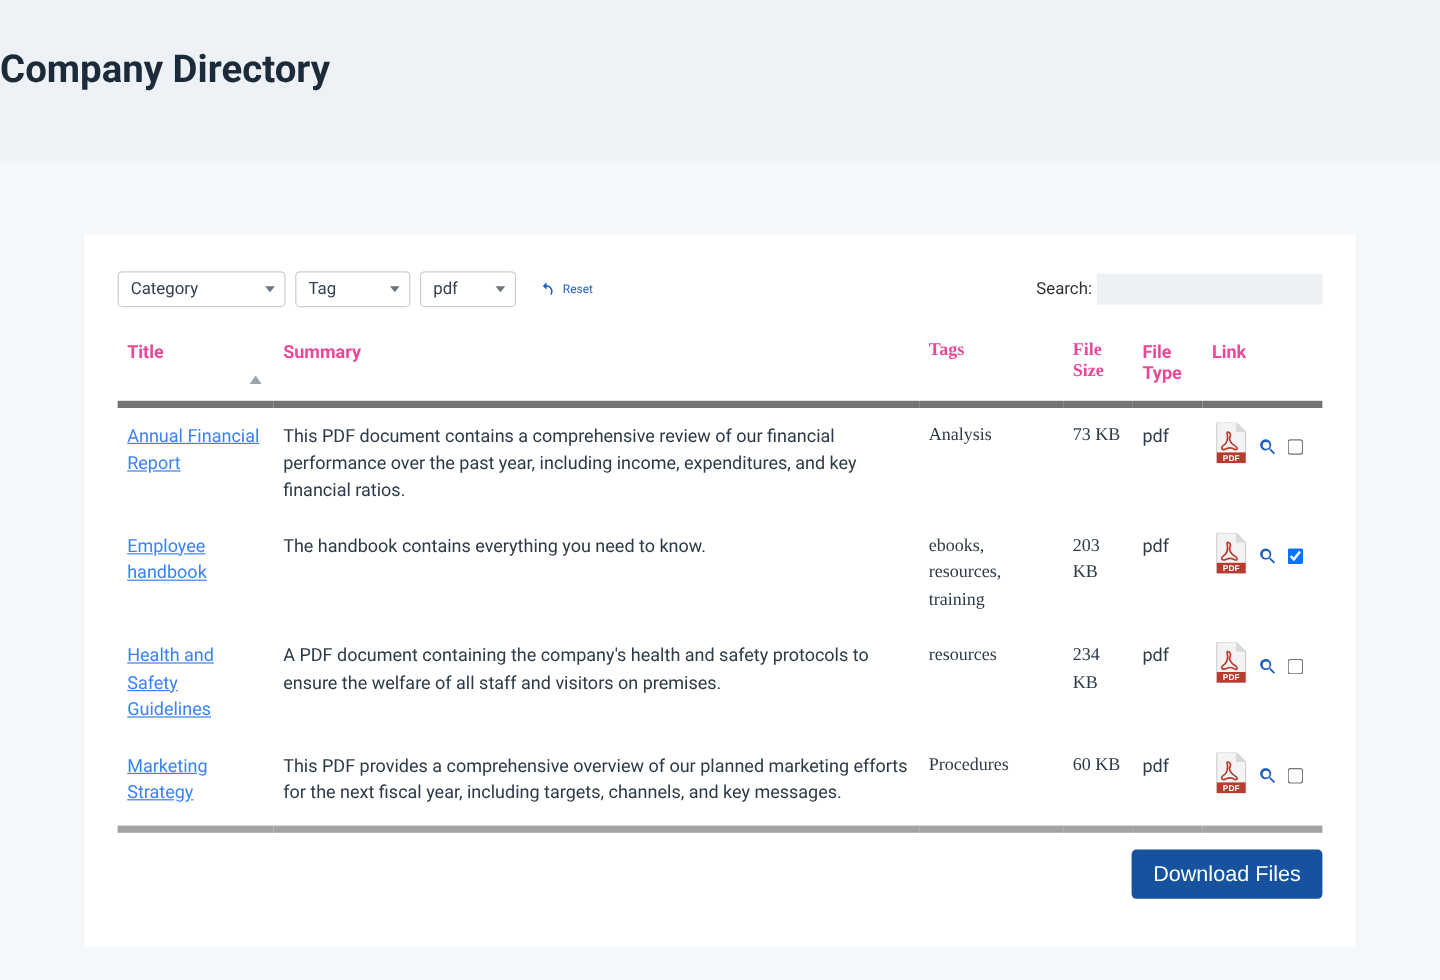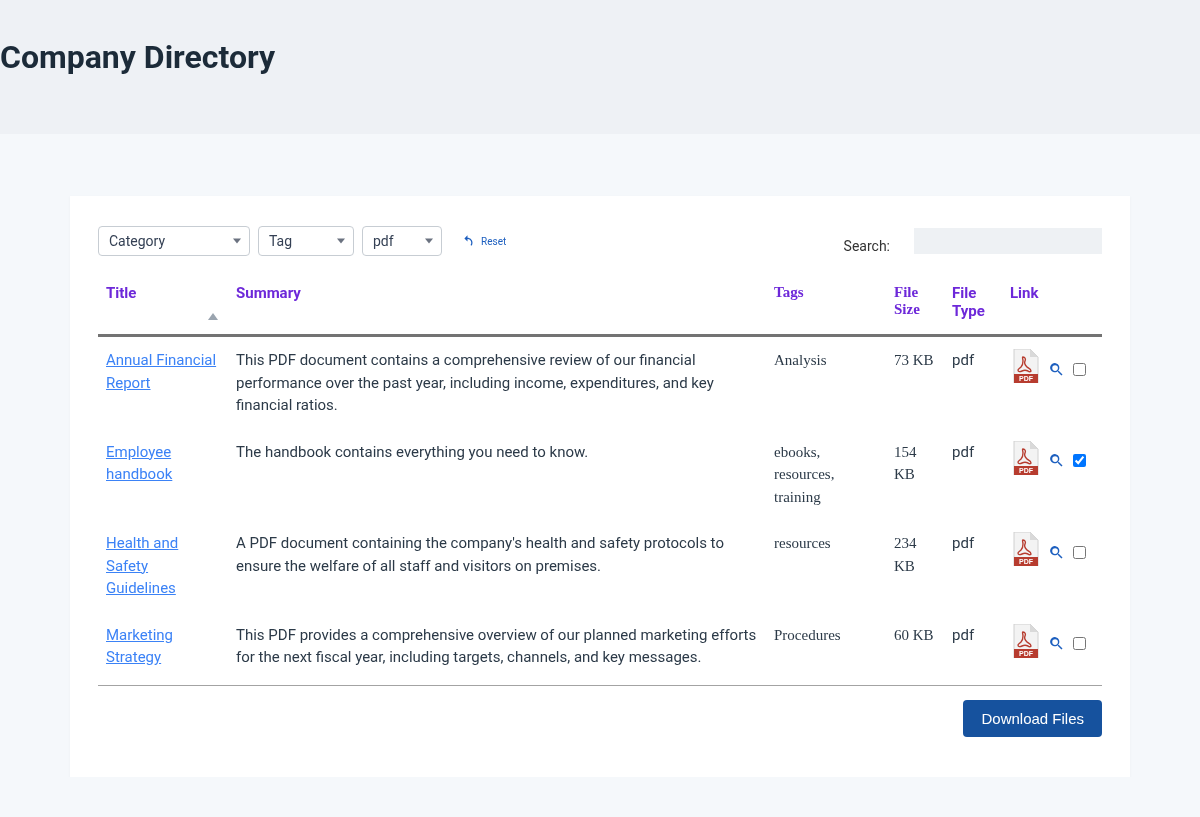--- a/index.html
+++ b/index.html
@@ -59,79 +59,79 @@
   .select-wrap .caret {
     position: absolute;
     right: 8px;
     top: 50%;
     transform: translateY(-50%);
     width: 0; height: 0;
     border-left: 4px solid transparent;
     border-right: 4px solid transparent;
     border-top: 5px solid #6b7280;
   }
-  .select-wrap.wide { width: 152px; }
+  .select-wrap.wide { width: 140px; }
   .select-wrap.med  { width: 96px; }
   .select-wrap.sm   { width: 80px; }
   .reset-link {
     display: inline-flex;
     align-items: center;
     gap: 6px;
     color: #1d5fbf;
     font-size: 10px;
     cursor: pointer;
     margin-left: 10px;
   }
   .reset-link svg { width: 15px; height: 15px; fill: #1d5fbf; }
   .search-block {
     display: flex;
-    align-items: flex-end;
-    gap: 24px;
+    align-items: center;
+    gap: 4px;
     font-size: 14px;
     color: #333;
   }
   .search-block input {
     height: 26px;
     width: 188px;
     border: none;
     background: #eef1f4;
     padding: 0 8px;
     font-size: 14px;
   }
   table.doc-table {
     width: 100%;
     border-collapse: collapse;
     font-size: 15px;
   }
   table.doc-table thead th {
     text-align: left;
     font-weight: 700;
-    color: #6d28d9;
+    color: #ec4899;
     padding: 10px 8px 14px 8px;
-    border-bottom: 3px solid #737373;
+    border-bottom: 6px solid #737373;
     vertical-align: top;
     position: relative;
   }
   th.sortable .sort-ind {
     position: absolute;
     right: 10px;
     bottom: 14px;
     width: 0; height: 0;
     border-left: 5px solid transparent;
     border-right: 5px solid transparent;
     border-bottom: 7px solid #9aa4af;
   }
   table.doc-table tbody td {
     padding: 12px 8px;
     vertical-align: top;
     color: #2c3a48;
     line-height: 1.5;
   }
   table.doc-table tbody tr:last-child td {
-    border-bottom: 1px solid #a3a3a3;
+    border-bottom: 6px solid #a3a3a3;
     padding-bottom: 16px;
   }
   .col-title   { width: 130px; }
   .col-summary { }
   .col-tags    { width: 120px; font-family: Liberation Serif, serif; }
   .col-size    { width: 58px; font-family: Liberation Serif, serif; }
   .col-type    { width: 58px; }
   .col-link    { width: 100px; }
   a.doc-link {
     color: #3b82f6;
@@ -153,21 +153,21 @@
     display: flex;
     justify-content: flex-end;
     margin-top: 14px;
   }
   .dl-btn {
     background: #16529e;
     color: #fff;
     border: none;
     border-radius: 4px;
     padding: 10px 18px;
-    font-size: 15px;
+    font-size: 18px;
     cursor: pointer;
   }
 </style>
 </head>
 <body>
 
 <div class="hero">
   <h1>Company Directory</h1>
 </div>
 
@@ -235,21 +235,21 @@
                   <path fill="currentColor" d="M15.5 14h-.79l-.28-.27a6.5 6.5 0 1 0-.7.7l.27.28v.79l5 4.99L20.49 19l-4.99-5zM10 14a4 4 0 1 1 0-8 4 4 0 0 1 0 8z"></path>
                 </svg>
                 <input type="checkbox" class="row-check" style="">
               </div>
             </td>
           </tr>
           <tr>
             <td class="col-title"><a href="#" class="doc-link">Employee handbook</a></td>
             <td class="col-summary">The handbook contains everything you need to know.</td>
             <td class="col-tags">ebooks, resources, training</td>
-            <td class="col-size">154 KB</td>
+            <td class="col-size">203 KB</td>
             <td class="col-type">pdf</td>
             <td class="col-link">
               <div class="link-cell">
                 <a href="#"><svg class="pdf-icon" viewBox="0 0 30 34">
                     <path d="M4 0 H20 L28 8 V34 H4 Z" fill="#f3f3f3" stroke="#d0d0d0"></path>
                     <path d="M20 0 L28 8 H20 Z" fill="#d9d9d9"></path>
                     <path d="M13 8 c2 0 3 2 2 4 c-1 2 0 4 2 6 c1 1 4 2 4 4 c0 1 -2 1 -3 0 c-2 -1 -4 -1 -6 0 c-2 1 -4 1 -4 -1 c0 -1 2 -2 3 -3 c1 -1 2 -4 2 -6 c0 -2 -1 -4 0 -4 z" fill="none" stroke="#b73c2f" stroke-width="1.4"></path>
                     <rect x="4" y="25" width="24" height="9" fill="#b73c2f"></rect>
                     <text x="16" y="32" text-anchor="middle" font-size="7" font-family="Arial" font-weight="bold" fill="#fff">PDF</text>
                   </svg></a>

